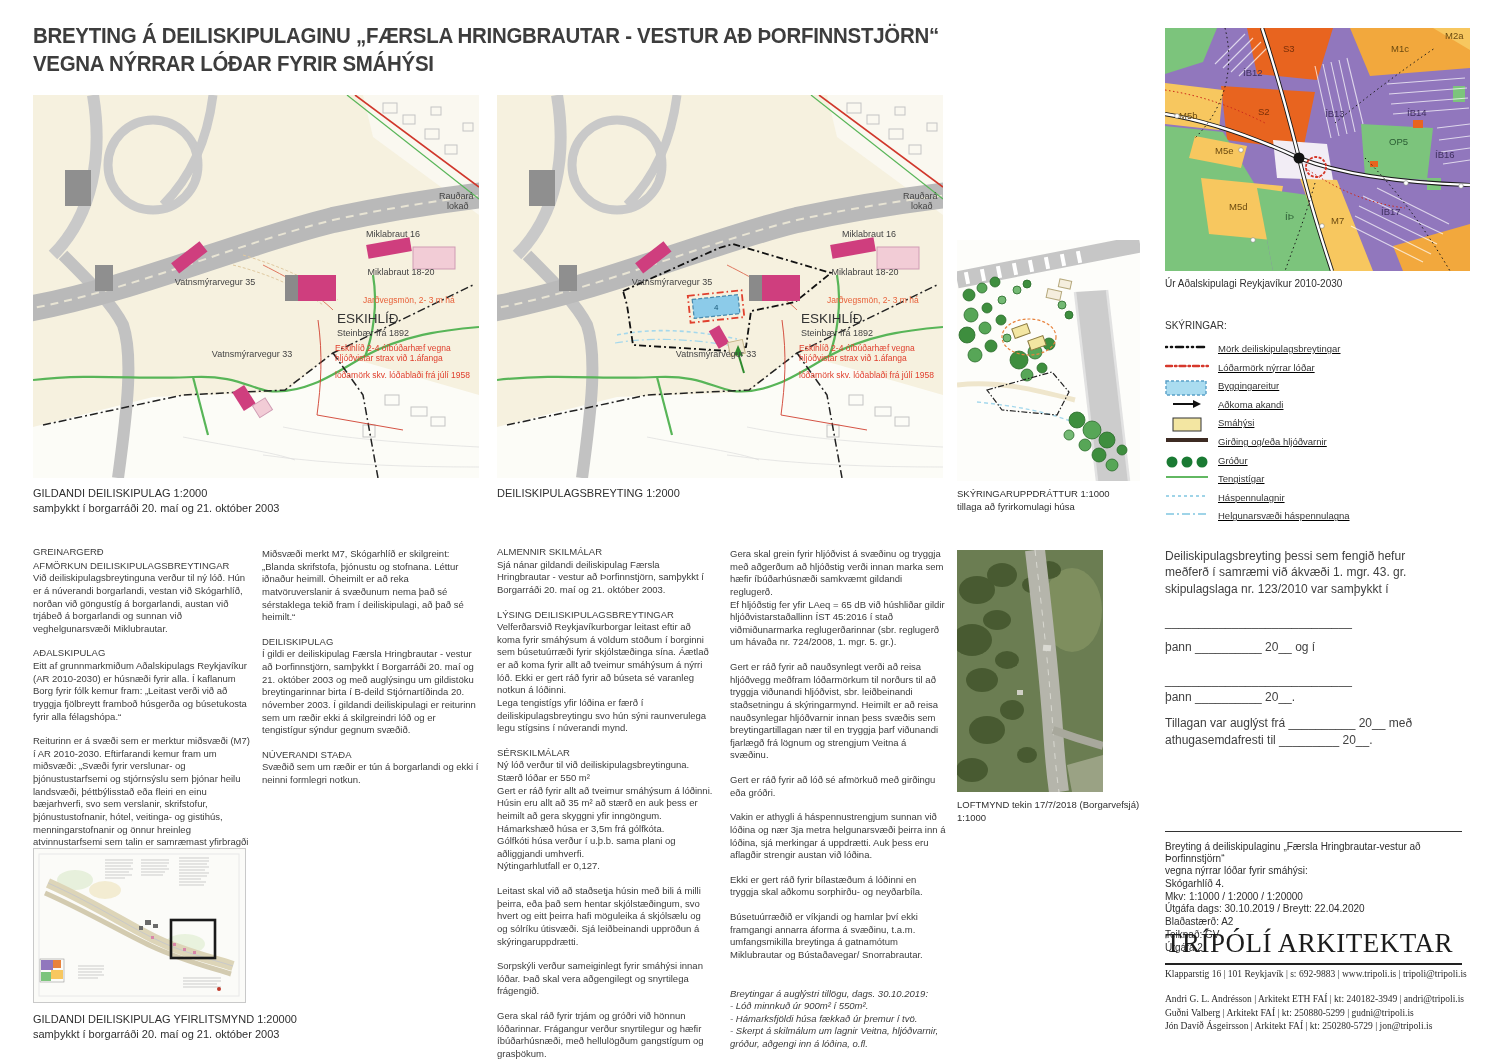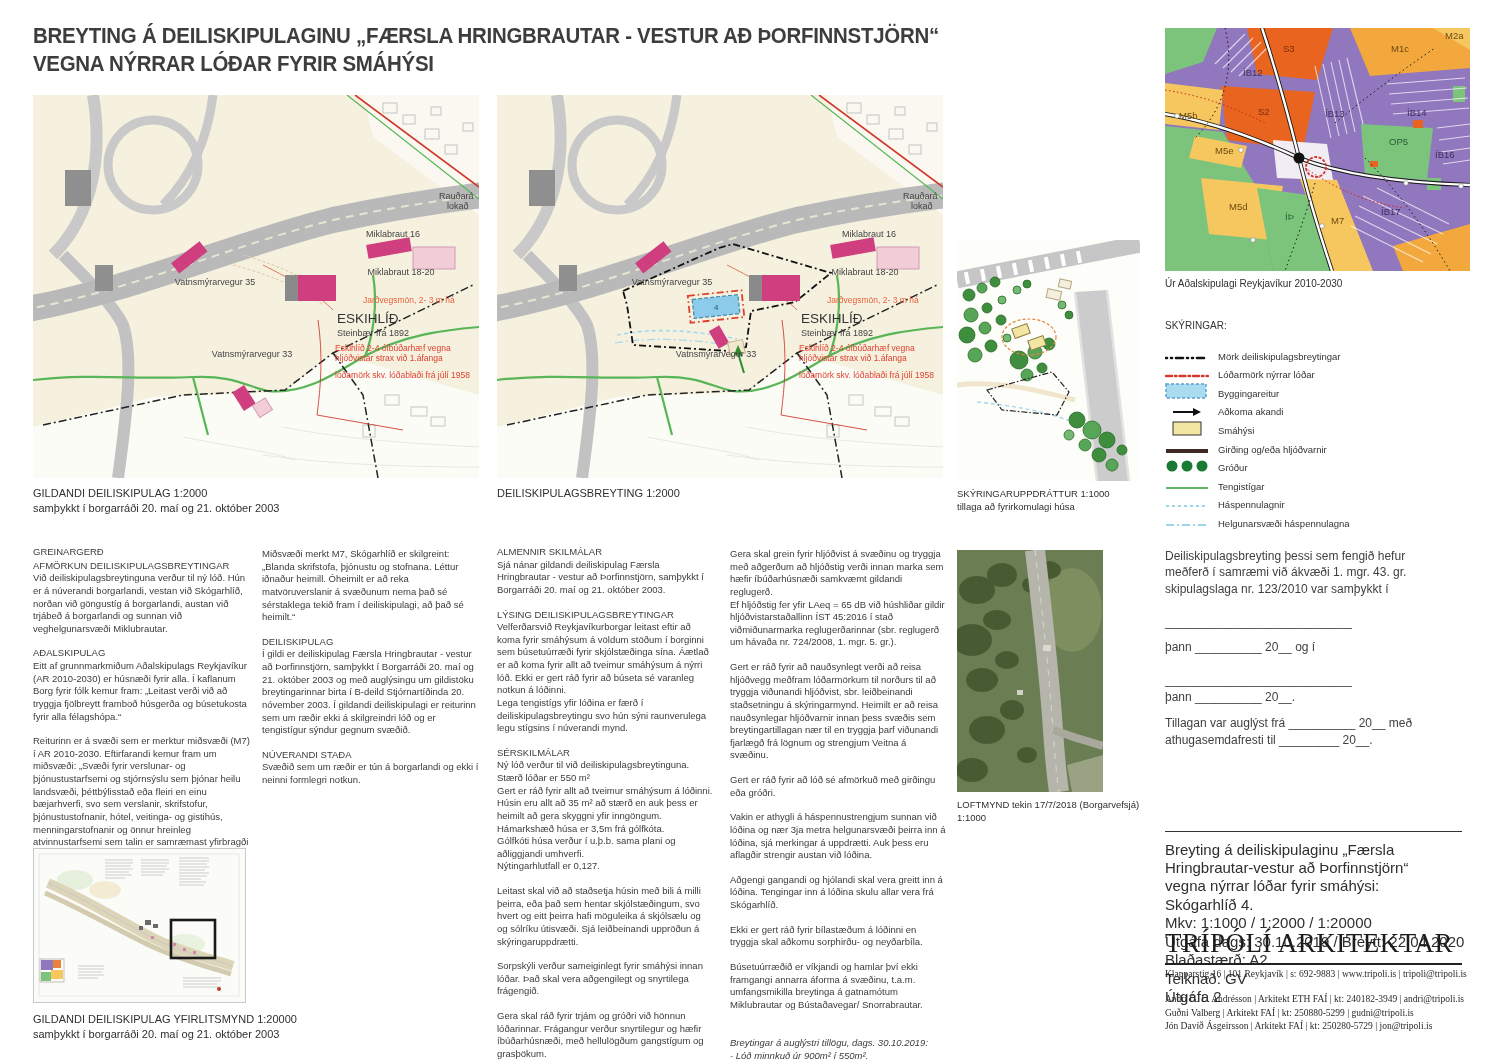--- a/index.html
+++ b/index.html
@@ -9,28 +9,28 @@
   .cap{font-size:11px;color:#2f2f2f;line-height:1.32;}
   .cap-sm{font-size:9.5px;color:#2f2f2f;line-height:1.38;}
   .col{width:217px;font-size:9.5px;line-height:1.33;color:#3c3c3c;}
   .col p{margin:0 0 12px 0;}
   .col p.hd{margin:0 0 0 0;}
   .col p.hd-gap{margin:0 0 1px 0;}
   .pre{white-space:pre-line;}
   .ital{font-style:italic;}
   .appr{width:302px;font-size:12px;line-height:1.36;color:#3f3f3f;}
   .appr p{margin:0;white-space:pre-line;}
-  .info{font-size:15px;line-height:1.17;color:#2e2e2e;}
+  .info{font-size:10px;line-height:1.17;color:#2e2e2e;}
   .info div{margin:0 0 1px 0;}
   .firm-name{font-family:"Liberation Serif",serif;font-size:27px;color:#1c1c1c;letter-spacing:.5px;border-bottom:2.5px solid #222;padding-bottom:4px;width:297px;white-space:nowrap;}
   .firm-contact{font-family:"Liberation Serif",serif;font-size:9.5px;color:#2a2a2a;}
   .firm-arch{font-family:"Liberation Serif",serif;font-size:9.5px;line-height:13.5px;color:#2a2a2a;}
   .hr{height:0;border-top:1.5px solid #333;}
   .legend-title{font-size:10px;color:#333;}
-  .lg-row{display:flex;align-items:flex-end;height:18.6px;}
+  .lg-row{display:flex;align-items:flex-start;height:18.6px;text-decoration:underline;}
   .lg-swatch{width:44px;flex:0 0 44px;display:flex;align-items:center;justify-content:flex-start;}
   .lg-label{font-size:9.5px;color:#333;margin-left:9px;}
   svg text{font-family:"Liberation Sans",sans-serif;}
 </style>
 </head>
 <body>
 
 <div class="abs" style="left:33px;top:22px;">
   <div class="title">BREYTING Á DEILISKIPULAGINU „FÆRSLA HRINGBRAUTAR - VESTUR AÐ ÞORFINNSTJÖRN“</div>
   <div class="title">VEGNA NÝRRAR LÓÐAR FYRIR SMÁHÝSI</div>
@@ -520,21 +520,20 @@
 Æskilegt er að gróðursetja tré norðan megin við lóðina til að gefa skjól og mýkja ásýnd.</p>
 
 </div>
 
 <div class="abs col" style="left:730px;top:548px;">
   <p class="pre">Gera skal grein fyrir hljóðvist á svæðinu og tryggja með aðgerðum að hljóðstig verði innan marka sem hæfir íbúðarhúsnæði samkvæmt gildandi reglugerð.
 Ef hljóðstig fer yfir LAeq = 65 dB við húshliðar gildir hljóðvistarstaðallinn ÍST 45:2016 í stað viðmiðunarmarka reglugerðarinnar (sbr. reglugerð um hávaða nr. 724/2008, 1. mgr. 5. gr.).</p>
   <p>Gert er ráð fyrir að nauðsynlegt verði að reisa hljóðvegg meðfram lóðarmörkum til norðurs til að tryggja viðunandi hljóðvist, sbr. leiðbeinandi staðsetningu á skýringarmynd. Heimilt er að reisa nauðsynlegar hljóðvarnir innan þess svæðis sem breytingartillagan nær til en tryggja þarf viðunandi fjarlægð frá lögnum og strengjum Veitna á svæðinu.</p>
   <p>Gert er ráð fyrir að lóð sé afmörkuð með girðingu eða gróðri.</p>
   <p>Vakin er athygli á háspennustrengjum sunnan við lóðina og nær 3ja metra helgunarsvæði þeirra inn á lóðina, sjá merkingar á uppdrætti. Auk þess eru aflagðir strengir austan við lóðina.</p>
-  <p>Aðgengi gangandi og hjólandi skal vera greitt inn á lóðina. Tengingar inn á lóðina skulu allar vera frá Skógarhlíð.</p>
   <p>Ekki er gert ráð fyrir bílastæðum á lóðinni en tryggja skal aðkomu sorphirðu- og neyðarbíla.</p>
   <p>Búsetuúrræðið er víkjandi og hamlar því ekki framgangi annarra áforma á svæðinu, t.a.m. umfangsmikilla breytinga á gatnamótum Miklubrautar og Bústaðavegar/ Snorrabrautar.</p>
   <p class="ital" style="margin:26px 0 0 0;">Breytingar á auglýstri tillögu, dags. 30.10.2019:</p>
   <p class="ital pre"> - Lóð minnkuð úr 900m² í 550m².
  - Hámarksfjöldi húsa fækkað úr þremur í tvö.
  - Skerpt á skilmálum um lagnir Veitna, hljóðvarnir,
    gróður, aðgengi inn á lóðina, o.fl.</p>
 </div>
 
 <div class="abs appr" style="left:1165px;top:548px;">

